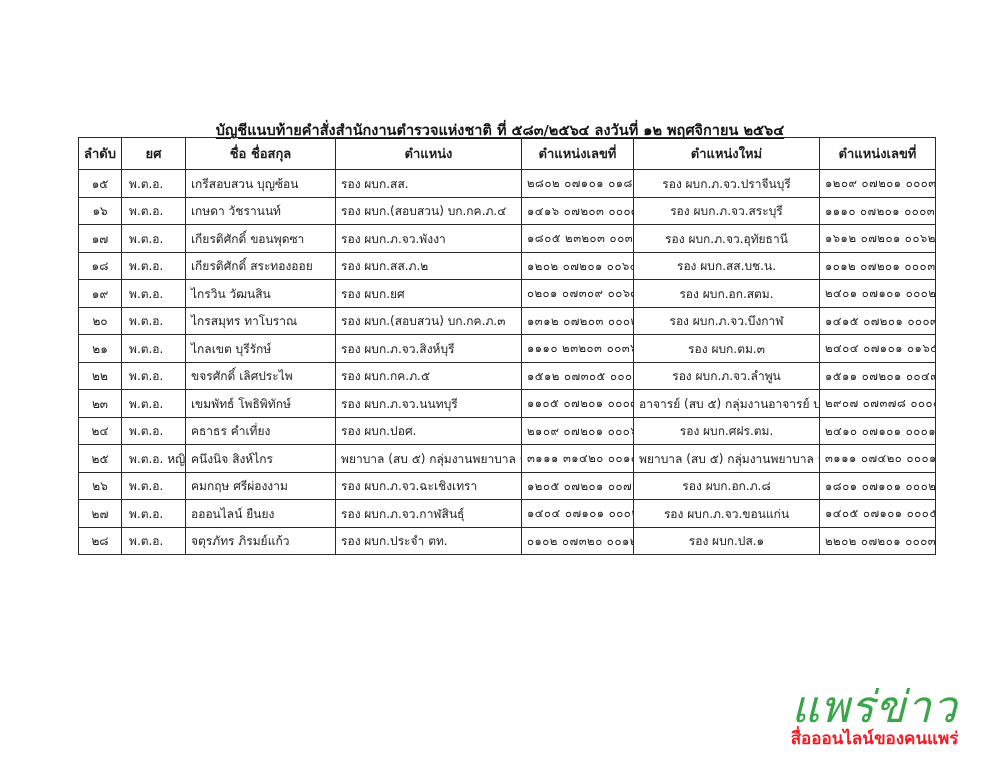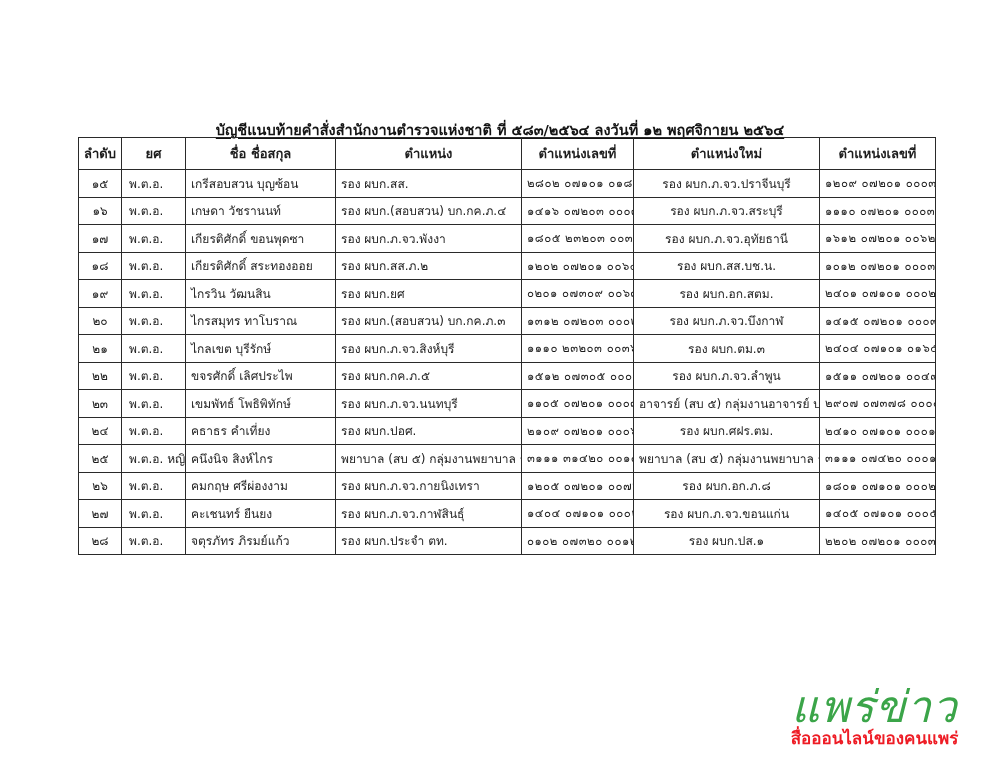--- a/index.html
+++ b/index.html
@@ -205,29 +205,29 @@
           <td class="c-name">คนึงนิจ สิงห์ไกร</td>
           <td class="c-pos">พยาบาล (สบ ๕) กลุ่มงานพยาบาล รพ.ตร.</td>
           <td class="c-num">๓๑๑๑ ๓๑๔๒๐ ๐๐๑๐</td>
           <td class="c-pos2">พยาบาล (สบ ๕) กลุ่มงานพยาบาล รพ.ตร.</td>
           <td class="c-num2">๓๑๑๑ ๐๗๔๒๐ ๐๐๐๑</td>
         </tr>
         <tr>
           <td class="c-idx">๒๖</td>
           <td class="c-rank">พ.ต.อ.</td>
           <td class="c-name">คมกฤษ ศรีผ่องงาม</td>
-          <td class="c-pos">รอง ผบก.ภ.จว.กายนิงเทรา</td>
+          <td class="c-pos">รอง ผบก.ภ.จว.ฉะเชิงเทรา</td>
           <td class="c-num">๑๒๐๕ ๐๗๒๐๑ ๐๐๗๒</td>
           <td class="c-pos2">รอง ผบก.อก.ภ.๘</td>
           <td class="c-num2">๑๘๐๑ ๐๗๑๐๑ ๐๐๐๒</td>
         </tr>
         <tr>
           <td class="c-idx">๒๗</td>
           <td class="c-rank">พ.ต.อ.</td>
-          <td class="c-name">คะเชนทร์ ยืนยง</td>
+          <td class="c-name">อออนไลน์ ยืนยง</td>
           <td class="c-pos">รอง ผบก.ภ.จว.กาฬสินธุ์</td>
           <td class="c-num">๑๔๐๔ ๐๗๑๐๑ ๐๐๐๒</td>
           <td class="c-pos2">รอง ผบก.ภ.จว.ขอนแก่น</td>
           <td class="c-num2">๑๔๐๕ ๐๗๑๐๑ ๐๐๐๕</td>
         </tr>
         <tr>
           <td class="c-idx">๒๘</td>
           <td class="c-rank">พ.ต.อ.</td>
           <td class="c-name">จตุรภัทร ภิรมย์แก้ว</td>
           <td class="c-pos">รอง ผบก.ประจำ ตท.</td>

